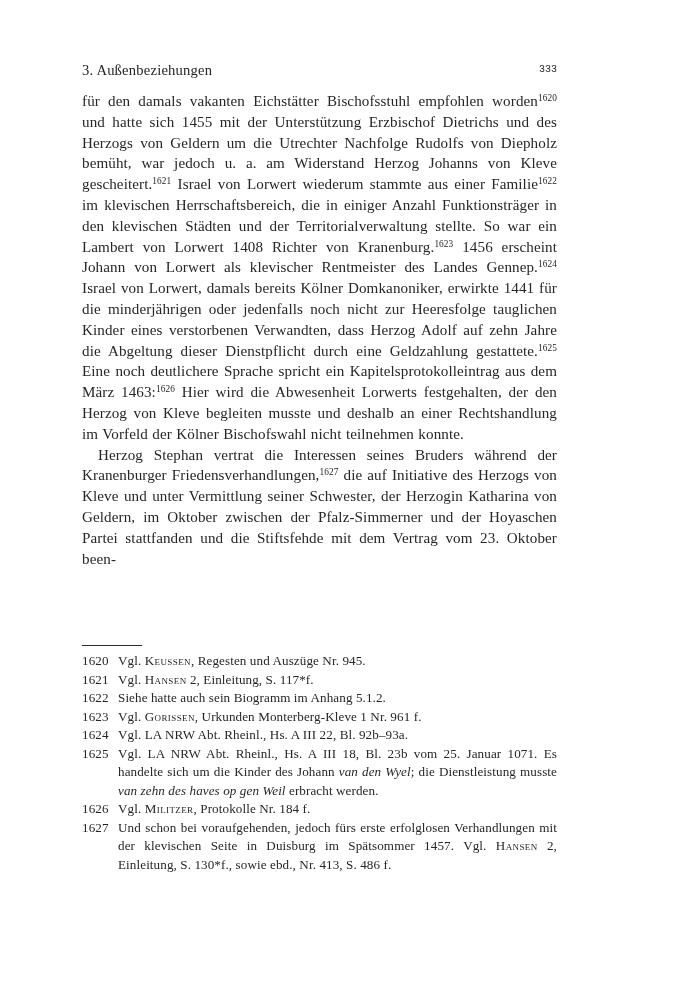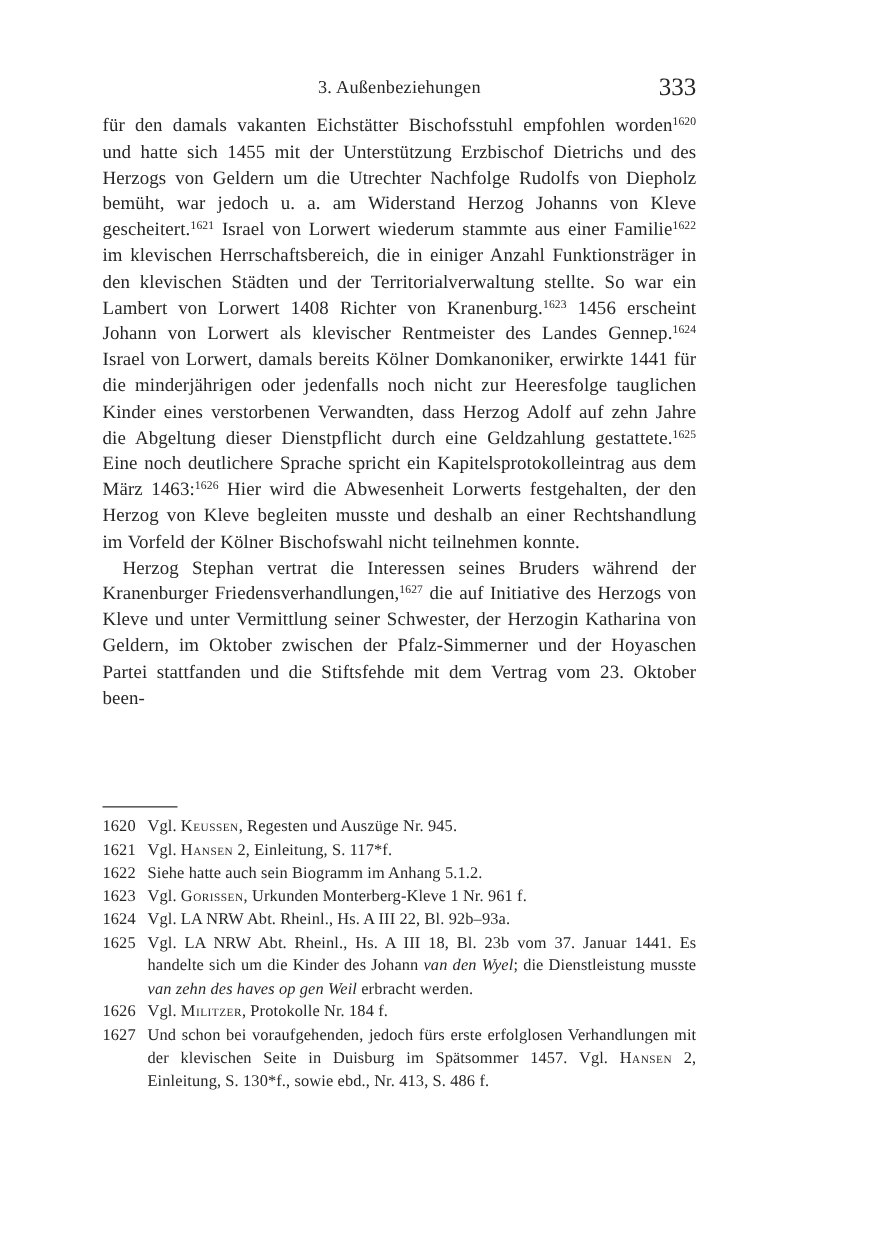--- a/index.html
+++ b/index.html
@@ -23,28 +23,28 @@
     position: absolute;
     left: 82px;
     top: 61px;
     width: 475px;
     height: 20px;
     font-size: 14.6px;
     line-height: 18px;
   }
   .running-header .title {
     display: block;
-    text-align: center;
     letter-spacing: 0.2px;
   }
   .running-header .pagenum {
     position: absolute;
     right: 0;
     top: 0;
-    font-size: 20px;
+    font-size: 10px;
+    font-family: Liberation Mono, monospace;
   }
   
   .body-text {
     position: absolute;
     left: 82px;
     top: 91px;
     width: 475px;
     font-size: 15.1px;
     line-height: 20.8px;
     text-align: justify;
@@ -117,21 +117,21 @@
       <div class="fn">
         <span class="fn-num">1623</span>
         <span class="fn-text"><span>Vgl. </span><span class="sc">Gorissen</span><span>, Urkunden Monterberg-Kleve 1 Nr. 961 f.</span></span>
       </div>
       <div class="fn">
         <span class="fn-num">1624</span>
         <span class="fn-text"><span>Vgl. LA NRW Abt. Rheinl., Hs. A III 22, Bl. 92b–93a.</span></span>
       </div>
       <div class="fn">
         <span class="fn-num">1625</span>
-        <span class="fn-text"><span>Vgl. LA NRW Abt. Rheinl., Hs. A III 18, Bl. 23b vom 37. Januar 1441. Es handelte sich um die Kinder des Johann </span><span class="it">van den Wyel</span><span>; die Dienstleistung musste </span><span class="it">van zehn des haves op gen Weil</span><span> erbracht werden.</span></span>
+        <span class="fn-text"><span>Vgl. LA NRW Abt. Rheinl., Hs. A III 18, Bl. 23b vom 25. Januar 1071. Es handelte sich um die Kinder des Johann </span><span class="it">van den Wyel</span><span>; die Dienstleistung musste </span><span class="it">van zehn des haves op gen Weil</span><span> erbracht werden.</span></span>
       </div>
       <div class="fn">
         <span class="fn-num">1626</span>
         <span class="fn-text"><span>Vgl. </span><span class="sc">Militzer</span><span>, Protokolle Nr. 184 f.</span></span>
       </div>
       <div class="fn">
         <span class="fn-num">1627</span>
         <span class="fn-text"><span>Und schon bei voraufgehenden, jedoch fürs erste erfolglosen Verhandlungen mit der klevischen Seite in Duisburg im Spätsommer 1457. Vgl. </span><span class="sc">Hansen</span><span> 2, Einleitung, S. 130*f., sowie ebd., Nr. 413, S. 486 f.</span></span>
       </div>
     </div>

